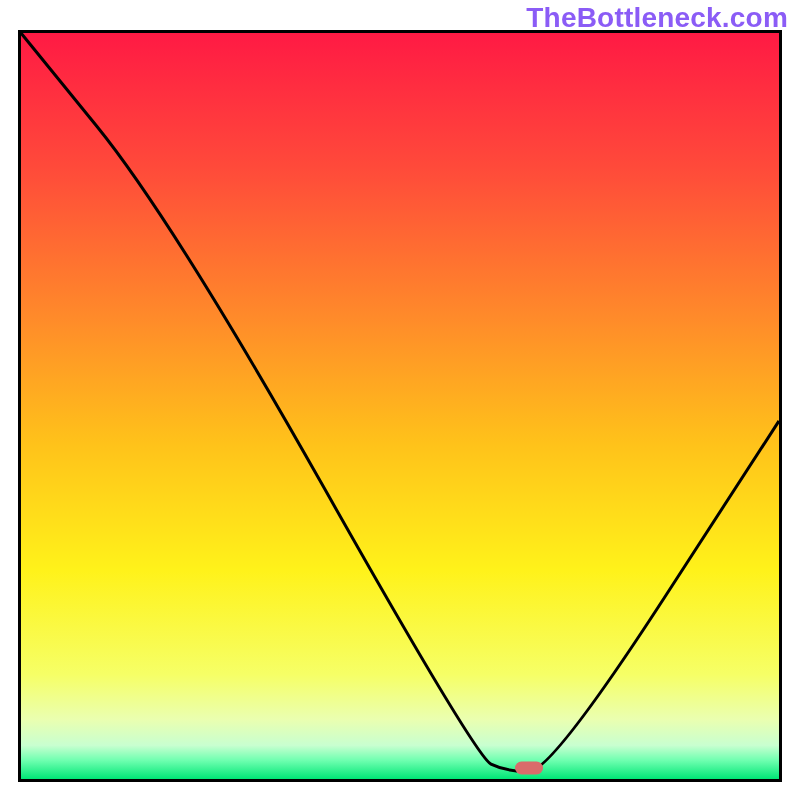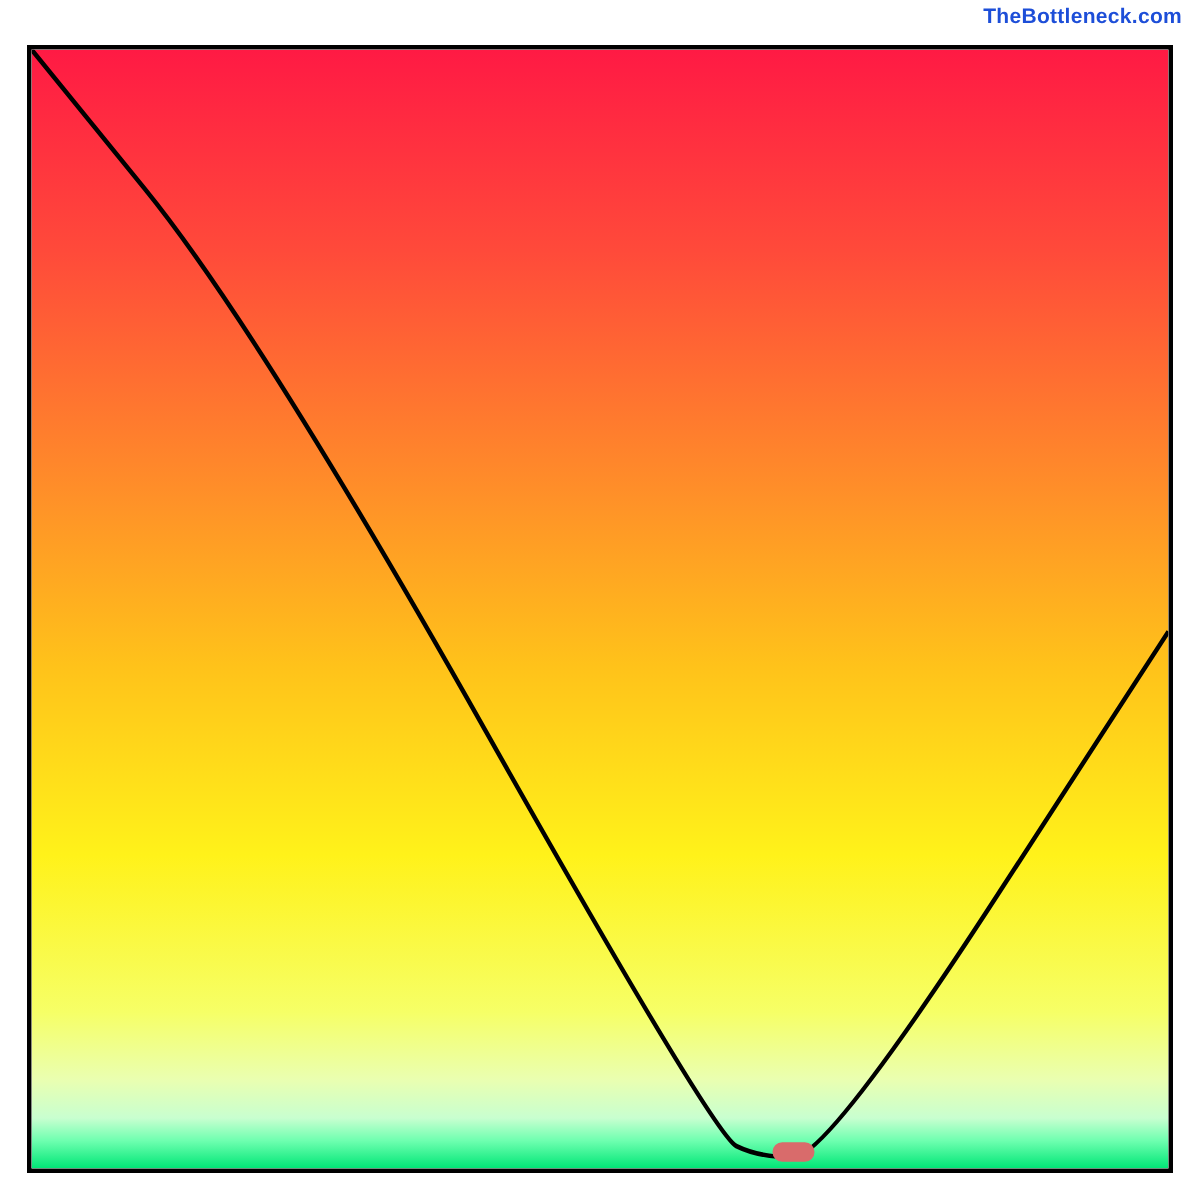--- a/index.html
+++ b/index.html
@@ -12,23 +12,23 @@
   }
   .container {
     position: relative;
     width: 800px;
     height: 800px;
   }
   .watermark {
     position: absolute;
     top: 2px;
     right: 12px;
-    font-size: 14px;
+    font-size: 28px;
     font-weight: 600;
-    color: #1d4ed8;
+    color: #8b5cf6;
     letter-spacing: 0.2px;
   }
   .frame {
     position: absolute;
     left: 18px;
     top: 30px;
     width: 764px;
     height: 752px;
     border: 3px solid #000;
     box-sizing: border-box;

